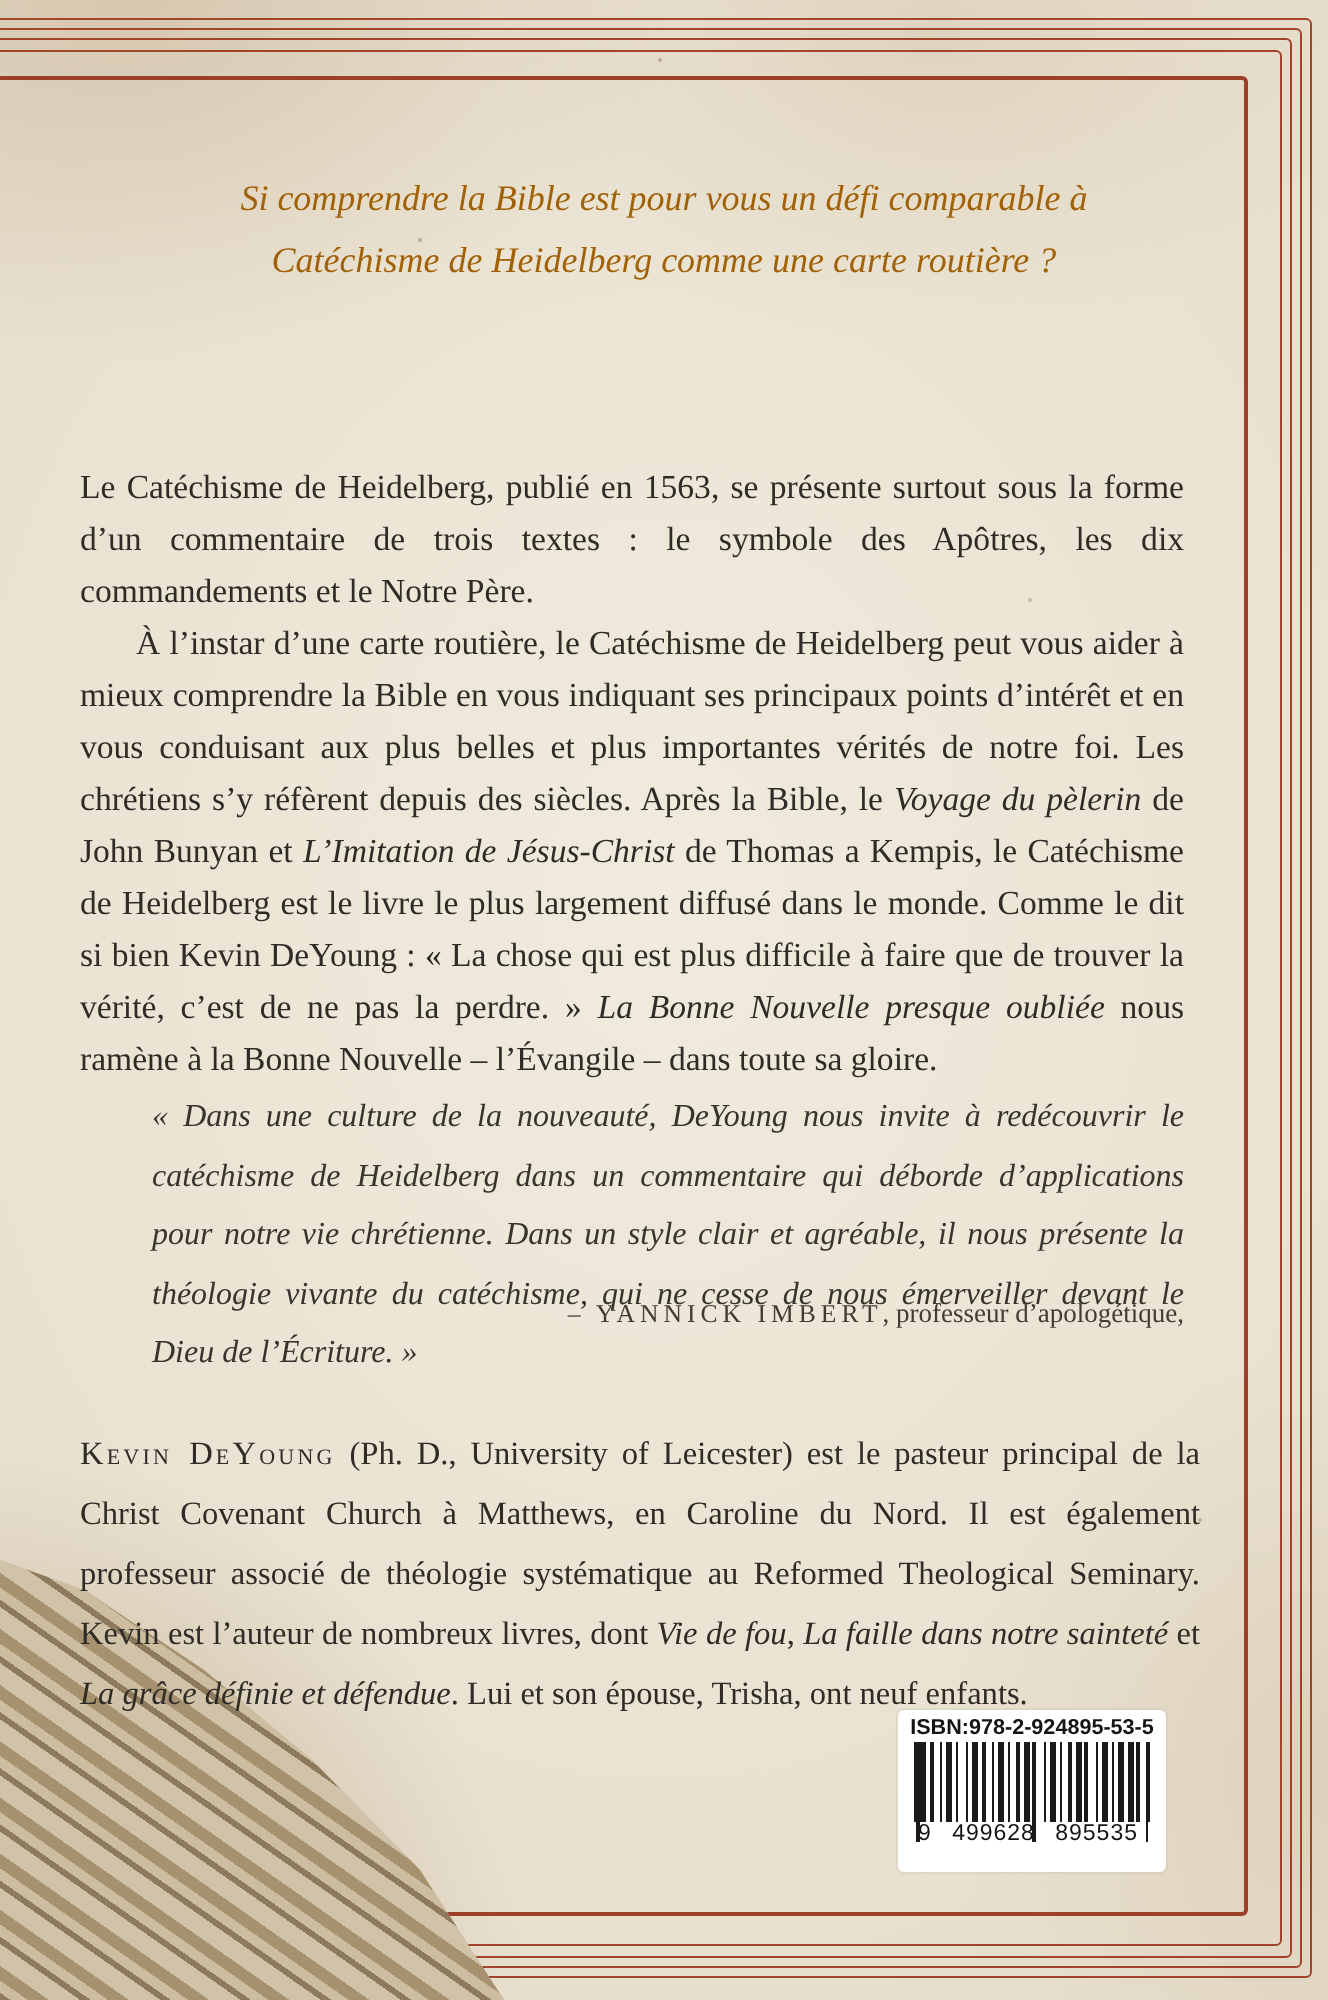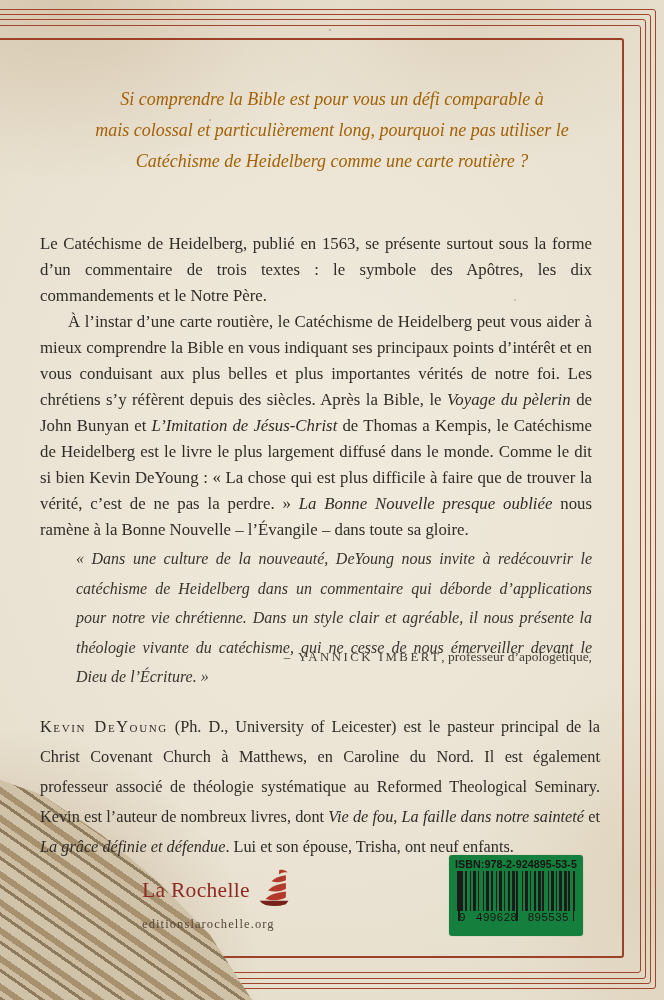--- a/index.html
+++ b/index.html
@@ -83,21 +83,21 @@
   .seg-caps{font-variant:small-caps;letter-spacing:1.6px;}
 
   .publisher{position:absolute;left:142px;top:872px;}
   .pub-row{display:flex;align-items:center;gap:7px;}
   .pub-name{font-size:21.5px;color:#8e2a23;letter-spacing:.3px;}
   .ship{width:34px;height:40px;display:block;margin-top:-4px;}
   .pub-url{margin-top:9px;font-size:12.5px;letter-spacing:1.1px;color:#55473a;}
 
   .barcode{
     position:absolute;left:449px;top:855px;width:134px;height:81px;
-    background:#15803d;border-radius:3px;box-shadow:0 0 0 1px rgba(0,0,0,.04);
+    background:#ffffff;border-radius:3px;box-shadow:0 0 0 1px rgba(0,0,0,.04);
     font-family:"Liberation Sans","DejaVu Sans",sans-serif;color:#141414;
   }
   .isbn-label{
     padding-top:3px;text-align:center;
     font-size:10.8px;font-weight:bold;letter-spacing:0;white-space:nowrap;
   }
   .barcode-bars{
     height:40px;margin:1px 8px 0;position:relative;
     background:
       repeating-linear-gradient(90deg,#1b1b1b 0 1px,transparent 1px 3px,#1b1b1b 3px 6px,transparent 6px 8px,#1b1b1b 8px 9px,transparent 9px 13px),
@@ -122,50 +122,36 @@
   <div class="frame f4"></div>
   <div class="frame f-inner"></div>
 
   <div class="wear-soft"></div>
   <div class="wear"></div>
 
   <div class="content">
 
     <div class="top-quote">
       <div>Si comprendre la Bible est pour vous un défi comparable à</div>
-      <div>mais colossal et particulièrement long, pourquoi ne pas utiliser le</div>
       <div>Catéchisme de Heidelberg comme une carte routière ?</div>
     </div>
 
     <div class="body-copy">
       <p><span>Le Catéchisme de Heidelberg, publié en 1563, se présente surtout sous la forme d’un commentaire de trois textes : le symbole des Apôtres, les dix commandements et le Notre Père.</span></p>
       <p class="indent"><span>À l’instar d’une carte routière, le Catéchisme de Heidelberg peut vous aider à mieux comprendre la Bible en vous indiquant ses principaux points d’intérêt et en vous conduisant aux plus belles et plus importantes vérités de notre foi. Les chrétiens s’y réfèrent depuis des siècles. Après la Bible, le </span><span class="seg-i">Voyage du pèlerin</span><span> de John Bunyan et </span><span class="seg-i">L’Imitation de Jésus-Christ</span><span> de Thomas a Kempis, le Catéchisme de Heidelberg est le livre le plus largement diffusé dans le monde. Comme le dit si bien Kevin DeYoung : « La chose qui est plus difficile à faire que de trouver la vérité, c’est de ne pas la perdre. » </span><span class="seg-i">La Bonne Nouvelle presque oubliée</span><span> nous ramène à la Bonne Nouvelle – l’Évangile – dans toute sa gloire.</span></p>
     </div>
 
     <div class="endorsement">« Dans une culture de la nouveauté, DeYoung nous invite à redécouvrir le catéchisme de Heidelberg dans un commentaire qui déborde d’applications pour notre vie chrétienne. Dans un style clair et agréable, il nous présente la théologie vivante du catéchisme, qui ne cesse de nous émerveiller devant le Dieu de l’Écriture. »</div>
 
     <div class="attribution">
       <div><span class="spaced-caps">– Yannick Imbert</span><span>, professeur d’apologétique,</span></div>
     </div>
 
     <div class="bio"><span class="seg-caps">Kevin DeYoung</span><span> (Ph. D., University of Leicester) est le pasteur principal de la Christ Covenant Church à Matthews, en Caroline du Nord. Il est également professeur associé de théologie systématique au Reformed Theological Seminary. Kevin est l’auteur de nombreux livres, dont </span><span class="seg-i">Vie de fou</span><span>, </span><span class="seg-i">La faille dans notre sainteté</span><span> et </span><span class="seg-i">La grâce définie et défendue</span><span>. Lui et son épouse, Trisha, ont neuf enfants.</span></div>
 
-    <div class="publisher">
-      <div class="pub-row">
-        <span class="pub-name">La Rochelle</span>
-        <svg class="ship" viewBox="0 0 40 44" aria-hidden="true">
-          <path d="M26 1 C30 0 34 1 36 4 C32 3 29 4 26 6 Z" fill="#b23a2a"></path>
-          <path d="M34 7 C27 8 21 10 17 14 C23 16 30 15 34 13 Z" fill="#b23a2a"></path>
-          <path d="M34 16 C25 17 17 20 13 25 C21 27 30 26 34 23 Z" fill="#b23a2a"></path>
-          <path d="M34 26 C23 27 14 30 10 35 C20 38 30 36 34 33 Z" fill="#b23a2a"></path>
-          <path d="M3 37 L37 37 L34 41 Q22 45 10 42 Q5 40 3 37 Z" fill="#77211b"></path>
-        </svg>
-      </div>
-      <div class="pub-url">editionslarochelle.org</div>
-    </div>
 
     <div class="barcode">
       <div class="isbn-label">ISBN:978-2-924895-53-5</div>
       <div class="barcode-bars">
         <span class="guard g1"></span>
         <span class="guard g2"></span>
         <span class="guard g3"></span>
       </div>
       <div class="digits">
         <span>9</span>

